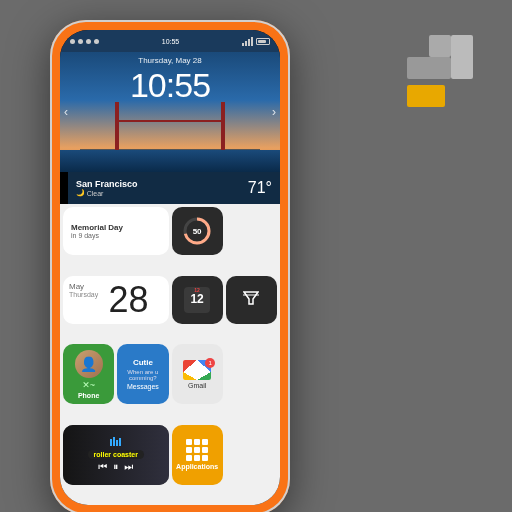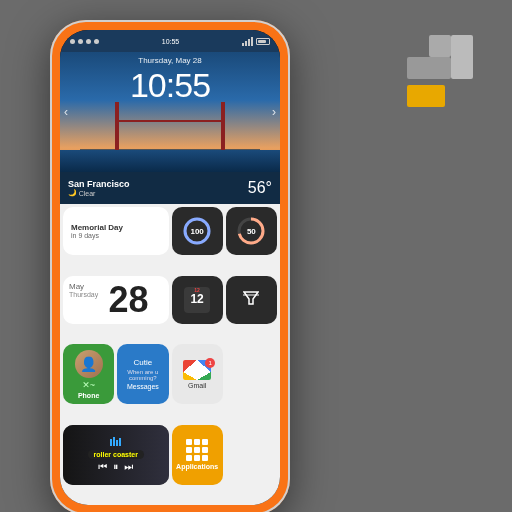--- a/index.html
+++ b/index.html
@@ -152,21 +152,21 @@
       opacity: 0.8;
       cursor: pointer;
     }
     .nav-arrow.left { left: 4px; }
     .nav-arrow.right { right: 4px; }
 
     
     .weather-strip {
       position: absolute;
       top: 142px;
-      left: 0; right: 0;
+      left: 8px; right: 0;
       height: 32px;
       background: rgba(20,50,80,0.85);
       display: flex;
       align-items: center;
       padding: 0 8px;
       justify-content: space-between;
     }
     .weather-location {
       color: #fff;
       font-size: 9px;
@@ -247,21 +247,21 @@
     .widget-day-label .month {
       font-size: 8px;
       color: #666;
     }
     .widget-day-label .dow {
       font-size: 7px;
       color: #888;
     }
     .widget-big-num {
       font-size: 36px;
-      font-weight: 700;
+      font-weight: 400;
       color: #222;
       line-height: 1;
     }
 
     
     .widget-circle-100 {
       background: #2a2a2a;
       border-radius: 10px;
       height: 48px;
       display: flex;
@@ -356,21 +356,21 @@
       flex-direction: column;
       align-items: center;
       justify-content: center;
       padding: 4px;
       gap: 2px;
       position: relative;
     }
     .messages-contact {
       font-size: 8px;
       color: #fff;
-      font-weight: 400;
+      font-weight: 700;
     }
     .messages-preview {
       font-size: 6px;
       color: #dde;
       text-align: center;
     }
     .messages-label {
       font-size: 7px;
       color: #fff;
     }
@@ -575,39 +575,30 @@
     </div>
 
     <div class="weather-strip">
       <div>
         <div class="weather-location">San Francisco</div>
         <div class="weather-condition">
           <span>🌙</span>
           <span>Clear</span>
         </div>
       </div>
-      <div class="weather-temp">56°</div>
+      <div class="weather-temp">71°</div>
     </div>
 
     <div class="widget-grid">
 
       <div class="widget widget-memorial">
         <div class="widget-memorial-title">Memorial Day</div>
         <div class="widget-memorial-sub">in 9 days</div>
       </div>
 
-      <div class="widget widget-circle-100">
-        <div class="progress-circle">
-          <svg class="ring" width="30" height="30">
-            <circle cx="15" cy="15" r="12" fill="none" stroke="#444" stroke-width="3"></circle>
-            <circle cx="15" cy="15" r="12" fill="none" stroke="#8af" stroke-width="3" stroke-dasharray="75.4" stroke-dashoffset="0"></circle>
-          </svg>
-          <span class="ring-text">100</span>
-        </div>
-      </div>
 
       <div class="widget widget-circle-71">
         <div class="progress-circle">
           <svg class="ring" width="30" height="30">
             <circle cx="15" cy="15" r="12" fill="none" stroke="#444" stroke-width="3"></circle>
             <circle cx="15" cy="15" r="12" fill="none" stroke="#fa8" stroke-width="3" stroke-dasharray="75.4" stroke-dashoffset="22"></circle>
           </svg>
           <span class="ring-text">50</span>
         </div>
       </div>

